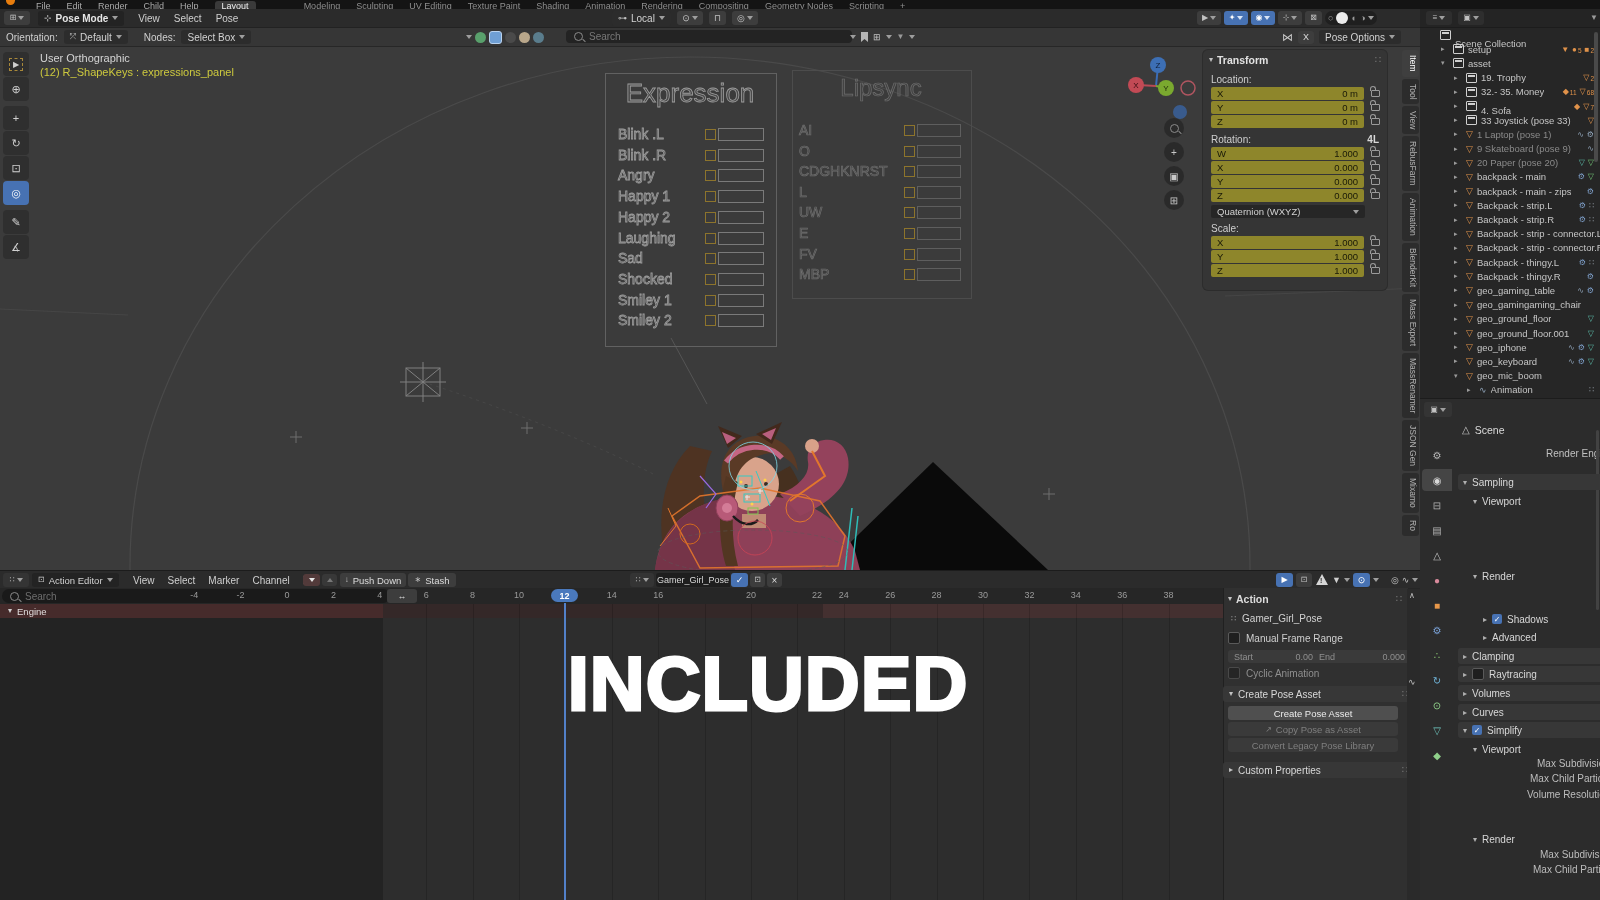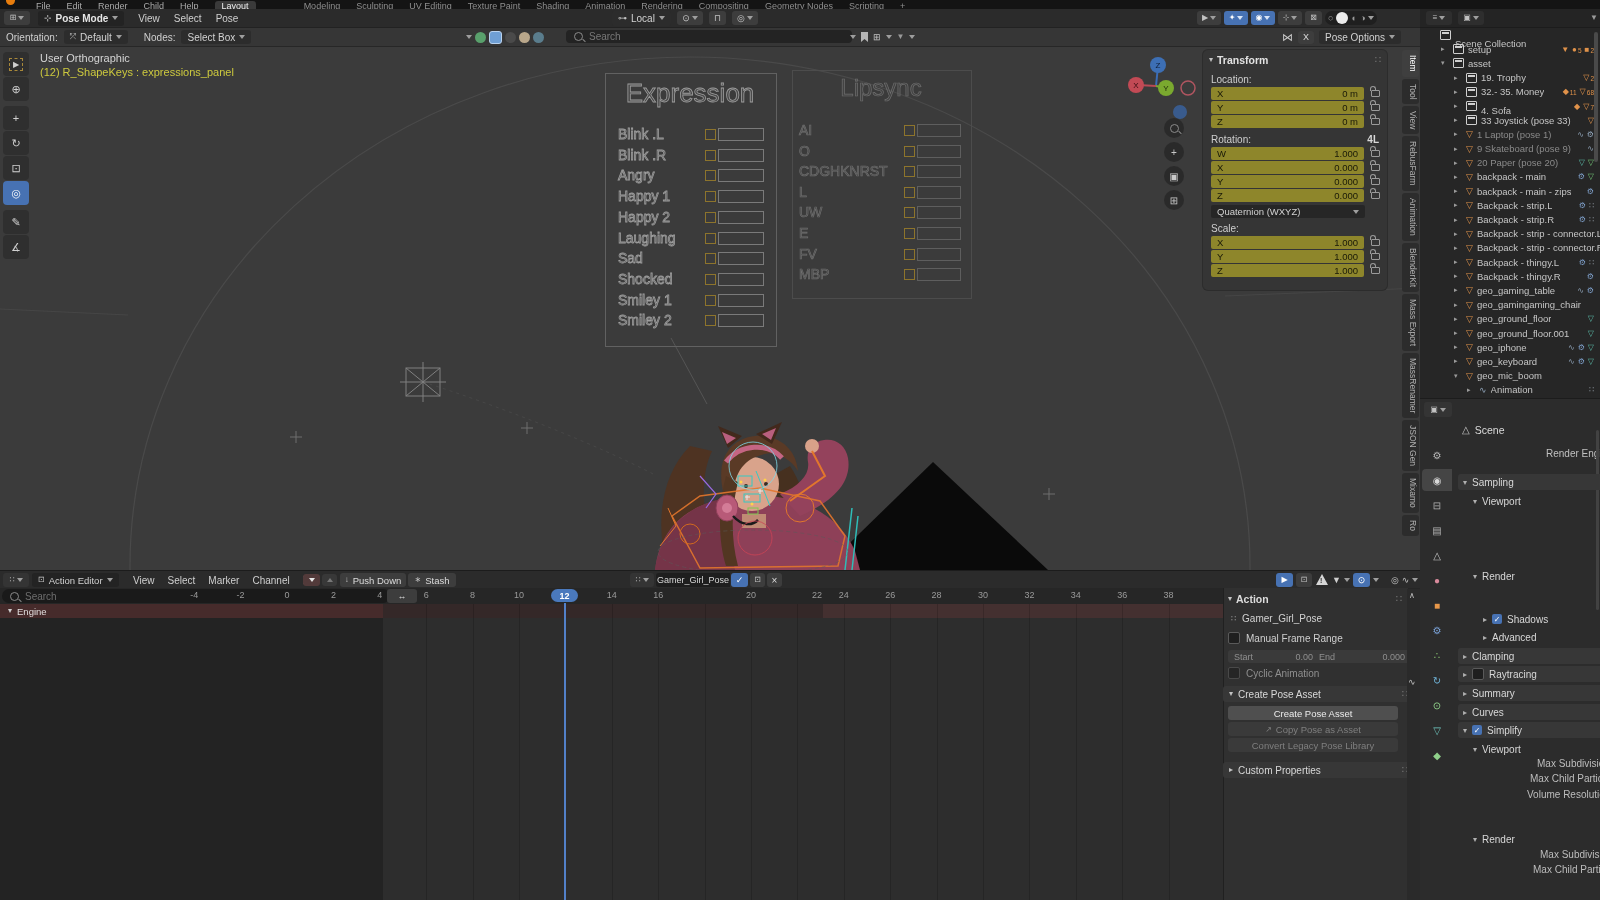--- a/index.html
+++ b/index.html
@@ -837,20 +837,21 @@
   <span class="glyph" style="font-size:8px;">▸</span>
   <span style="font-size:10px;color:#d8d8d8;">Custom Properties</span>
   <span class="glyph" style="margin-left:auto;margin-right:5px;color:#777;">∷</span>
 </div>
 
 <div class="ab" style="left:1407px;top:589px;width:13px;height:311px;background:#2a2a2a;z-index:4;"></div>
 <span class="ab glyph" style="left:1409px;top:592px;font-size:8px;z-index:5;">∧</span>
 <span class="ab glyph" style="left:1408px;top:678px;font-size:9px;z-index:5;">∿</span>
 
 <div class="ab" style="left:160px;top:632px;width:1216px;text-align:center;z-index:10;color:#ffffff;font-weight:bold;-webkit-text-stroke:3px #ffffff;">
+  <div style="font-size:76px;line-height:104px;letter-spacing:1px;">INCLUDED</div>
 </div>
 
 <div class="ab hollow" style="left: 618px; top: 126px; font-size: 14px;">Blink .L</div>
 <div class="ab" style="left: 705px; top: 129px; width: 9px; height: 9px; border: 1px solid rgb(141, 116, 44);"></div>
 <div class="ab" style="left: 718px; top: 128px; width: 44px; height: 11px; border: 1px solid rgb(122, 122, 122);"></div>
 <div class="ab hollow" style="left: 618px; top: 146.7px; font-size: 14px;">Blink .R</div>
 <div class="ab" style="left: 705px; top: 149.7px; width: 9px; height: 9px; border: 1px solid rgb(141, 116, 44);"></div>
 <div class="ab" style="left: 718px; top: 148.7px; width: 44px; height: 11px; border: 1px solid rgb(122, 122, 122);"></div>
 <div class="ab hollow" style="left: 618px; top: 167.4px; font-size: 14px;">Angry</div>
 <div class="ab" style="left: 705px; top: 170.4px; width: 9px; height: 9px; border: 1px solid rgb(141, 116, 44);"></div>
@@ -964,21 +965,21 @@
     <div style="font-size: 8px; color: rgb(176, 176, 176);">▸</div>
     <div style="font-size: 10px; color: rgb(216, 216, 216); white-space: nowrap;">Clamping</div>
   </div>
 <div style="position: absolute; left: 1458px; top: 666px; width: 160px; height: 16px; display: flex; align-items: center; gap: 5px; padding-left: 5px; background: rgb(55, 55, 55); border-radius: 3px;">
     <div style="font-size: 8px; color: rgb(176, 176, 176);">▸</div>
     <div class="chk off"></div>
     <div style="font-size: 10px; color: rgb(216, 216, 216); white-space: nowrap;">Raytracing</div>
   </div>
 <div style="position: absolute; left: 1458px; top: 685px; width: 160px; height: 16px; display: flex; align-items: center; gap: 5px; padding-left: 5px; background: rgb(55, 55, 55); border-radius: 3px;">
     <div style="font-size: 8px; color: rgb(176, 176, 176);">▸</div>
-    <div style="font-size: 10px; color: rgb(216, 216, 216); white-space: nowrap;">Summary</div>
+    <div style="font-size: 10px; color: rgb(216, 216, 216); white-space: nowrap;">Volumes</div>
   </div>
 <div style="position: absolute; left: 1458px; top: 704px; width: 160px; height: 16px; display: flex; align-items: center; gap: 5px; padding-left: 5px; background: rgb(55, 55, 55); border-radius: 3px;">
     <div style="font-size: 8px; color: rgb(176, 176, 176);">▸</div>
     <div style="font-size: 10px; color: rgb(216, 216, 216); white-space: nowrap;">Curves</div>
   </div>
 <div style="position: absolute; left: 1458px; top: 722px; width: 160px; height: 16px; display: flex; align-items: center; gap: 5px; padding-left: 5px; background: rgb(55, 55, 55); border-radius: 3px;">
     <div style="font-size: 8px; color: rgb(176, 176, 176);">▾</div>
     <div class="chk on">✓</div>
     <div style="font-size: 10px; color: rgb(216, 216, 216); white-space: nowrap;">Simplify</div>
   </div>

